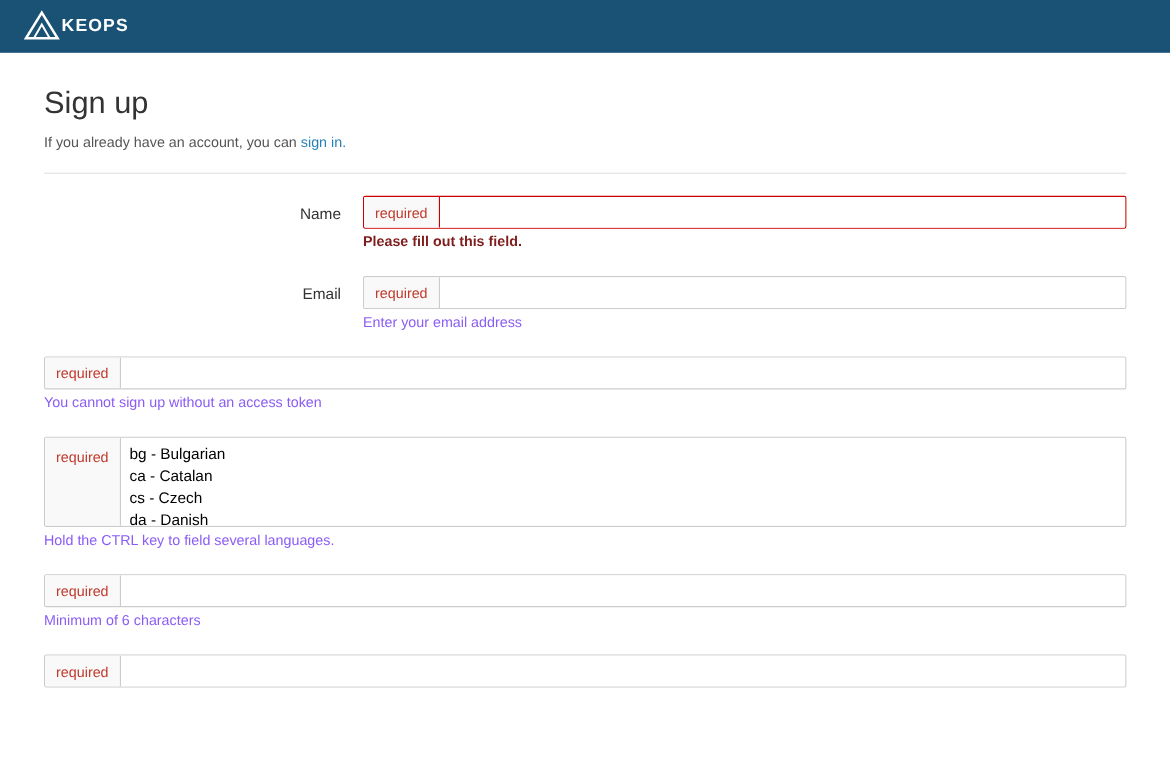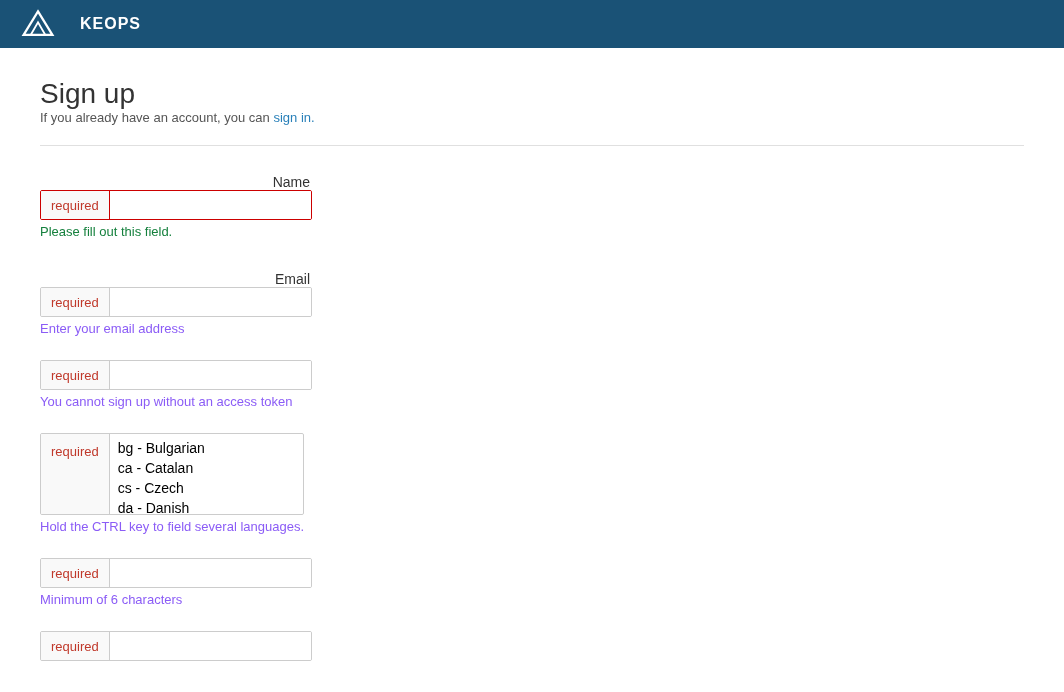--- a/index.html
+++ b/index.html
@@ -16,21 +16,21 @@
     }
 
     
     .header {
       background: #1a5276;
       color: #fff;
       padding: 0 20px;
       height: 48px;
       display: flex;
       align-items: center;
-      gap: 24px;
+      gap: 0;
     }
 
     .header-logo {
       width: 36px;
       height: 36px;
     }
 
     .header-title {
       font-size: 16px;
       font-weight: bold;
@@ -40,21 +40,21 @@
 
     
     .main-content {
       padding: 30px 40px;
     }
 
     .page-title {
       font-size: 28px;
       font-weight: 300;
       color: #333;
-      margin-bottom: 0;
+      margin-bottom: 12px;
     }
 
     .signin-message {
       font-size: 13px;
       color: #555;
       margin-bottom: 20px;
       padding-bottom: 20px;
       border-bottom: 1px solid #e0e0e0;
     }
 
@@ -65,21 +65,20 @@
 
     
     .form-container {
       margin-top: 10px;
     }
 
     .form-row {
       display: flex;
       align-items: flex-start;
       margin-bottom: 24px;
-      flex-direction: column;
     }
 
     .form-label {
       width: 290px;
       text-align: right;
       padding-right: 20px;
       padding-top: 8px;
       font-size: 14px;
       color: #333;
       flex-shrink: 0;
@@ -126,21 +125,22 @@
       background: #fff;
     }
 
     .form-hint {
       font-size: 13px;
       color: #8b5cf6;
       margin-top: 4px;
     }
 
     .form-hint.error-hint {
-      color: #15803d;
+      color: #7f1d1d;
+      font-weight: bold;
     }
 
     
     .languages-select-wrapper {
       display: flex;
       width: 100%;
       border: 1px solid #ccc;
       border-radius: 2px;
       overflow: hidden;
     }

